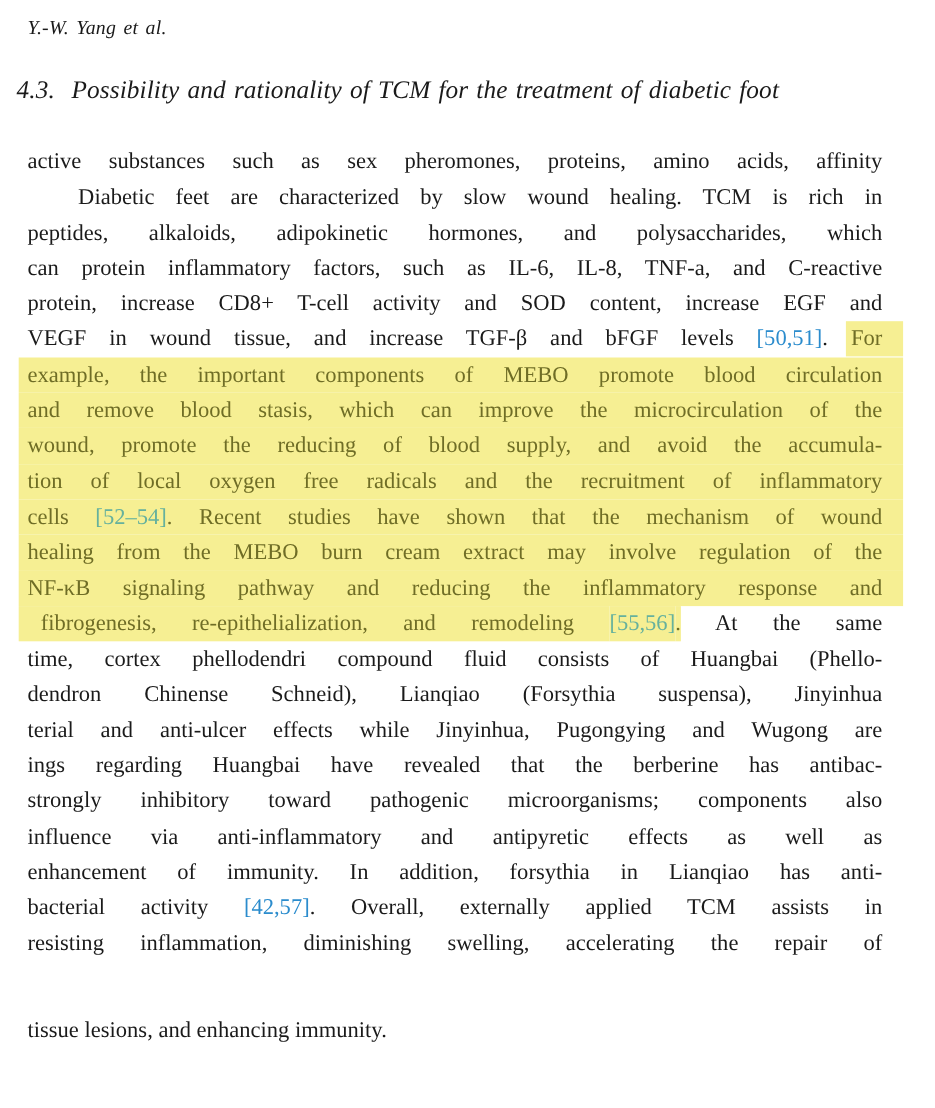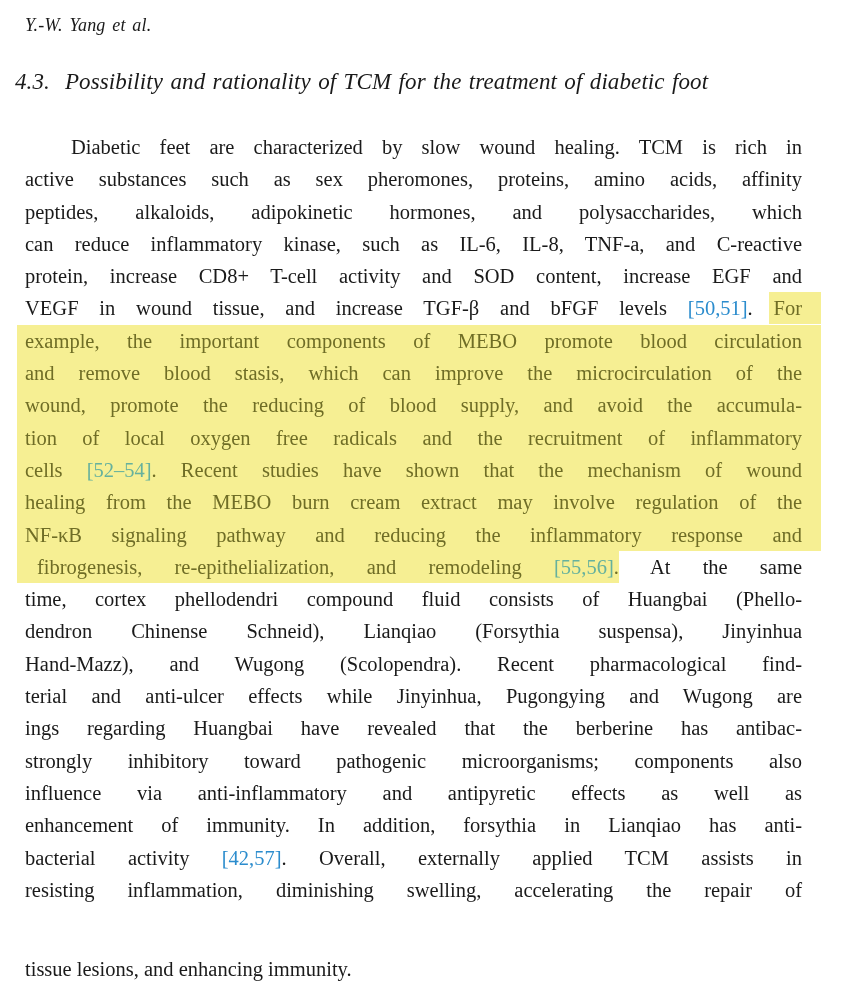--- a/index.html
+++ b/index.html
@@ -72,37 +72,36 @@
 <body>
 
 <div class="page">
   <div class="running-head">Y.-W. Yang et al.</div>
 
   <h2 class="section-heading">
     <span class="sec-num">4.3.</span><span class="sec-title">Possibility and rationality of TCM for the treatment of diabetic foot</span>
   </h2>
 
   <div class="paragraph">
+      <div class="line"><span>active substances such as sex pheromones, proteins, amino acids, affinity</span></div>
       <div class="line indent"><span>Diabetic feet are characterized by slow wound healing. TCM is rich in</span></div>
-      <div class="line"><span>active substances such as sex pheromones, proteins, amino acids, affinity</span></div>
       <div class="line"><span>peptides, alkaloids, adipokinetic hormones, and polysaccharides, which</span></div>
-      <div class="line"><span>can reduce inflammatory kinase, such as IL-6, IL-8, TNF-a, and C-reactive</span></div>
+      <div class="line"><span>can protein inflammatory factors, such as IL-6, IL-8, TNF-a, and C-reactive</span></div>
       <div class="line"><span>protein, increase CD8+ T-cell activity and SOD content, increase EGF and</span></div>
       <div class="line"><span>VEGF in wound tissue, and increase TGF-β and bFGF levels </span><span class="cite">[50,51]</span><span>. </span><span class="mark cap-r">For</span></div>
       <div class="line hl-line"><span>example, the important components of MEBO promote blood circulation</span></div>
       <div class="line hl-line"><span>and remove blood stasis, which can improve the microcirculation of the</span></div>
       <div class="line hl-line"><span>wound, promote the reducing of blood supply, and avoid the accumula-</span></div>
       <div class="line hl-line"><span>tion of local oxygen free radicals and the recruitment of inflammatory</span></div>
       <div class="line hl-line"><span>cells </span><span class="teal">[52–54]</span><span>. Recent studies have shown that the mechanism of wound</span></div>
       <div class="line hl-line"><span>healing from the MEBO burn cream extract may involve regulation of the</span></div>
       <div class="line hl-line"><span>NF-κB signaling pathway and reducing the inflammatory response and</span></div>
       <div class="line"><span class="mark cap-l">fibrogenesis, re-epithelialization, and remodeling </span><span class="mark teal">[55,56]</span><span class="mark">.</span><span> At the same</span></div>
       <div class="line"><span>time, cortex phellodendri compound fluid consists of Huangbai (Phello-</span></div>
       <div class="line"><span>dendron Chinense Schneid), Lianqiao (Forsythia suspensa), Jinyinhua</span></div>
-      <div class="line"><span>Hand-Mazz), and Wugong (Scolopendra). Recent pharmacological find-</span></div>
       <div class="line"><span>terial and anti-ulcer effects while Jinyinhua, Pugongying and Wugong are</span></div>
       <div class="line"><span>ings regarding Huangbai have revealed that the berberine has antibac-</span></div>
       <div class="line"><span>strongly inhibitory toward pathogenic microorganisms; components also</span></div>
       <div class="line"><span>influence via anti-inflammatory and antipyretic effects as well as</span></div>
       <div class="line"><span>enhancement of immunity. In addition, forsythia in Lianqiao has anti-</span></div>
       <div class="line"><span>bacterial activity </span><span class="cite">[42,57]</span><span>. Overall, externally applied TCM assists in</span></div>
       <div class="line"><span>resisting inflammation, diminishing swelling, accelerating the repair of</span></div>
       <div class="line last"><span>tissue lesions, and enhancing immunity.</span></div>
     </div>
 </div>

